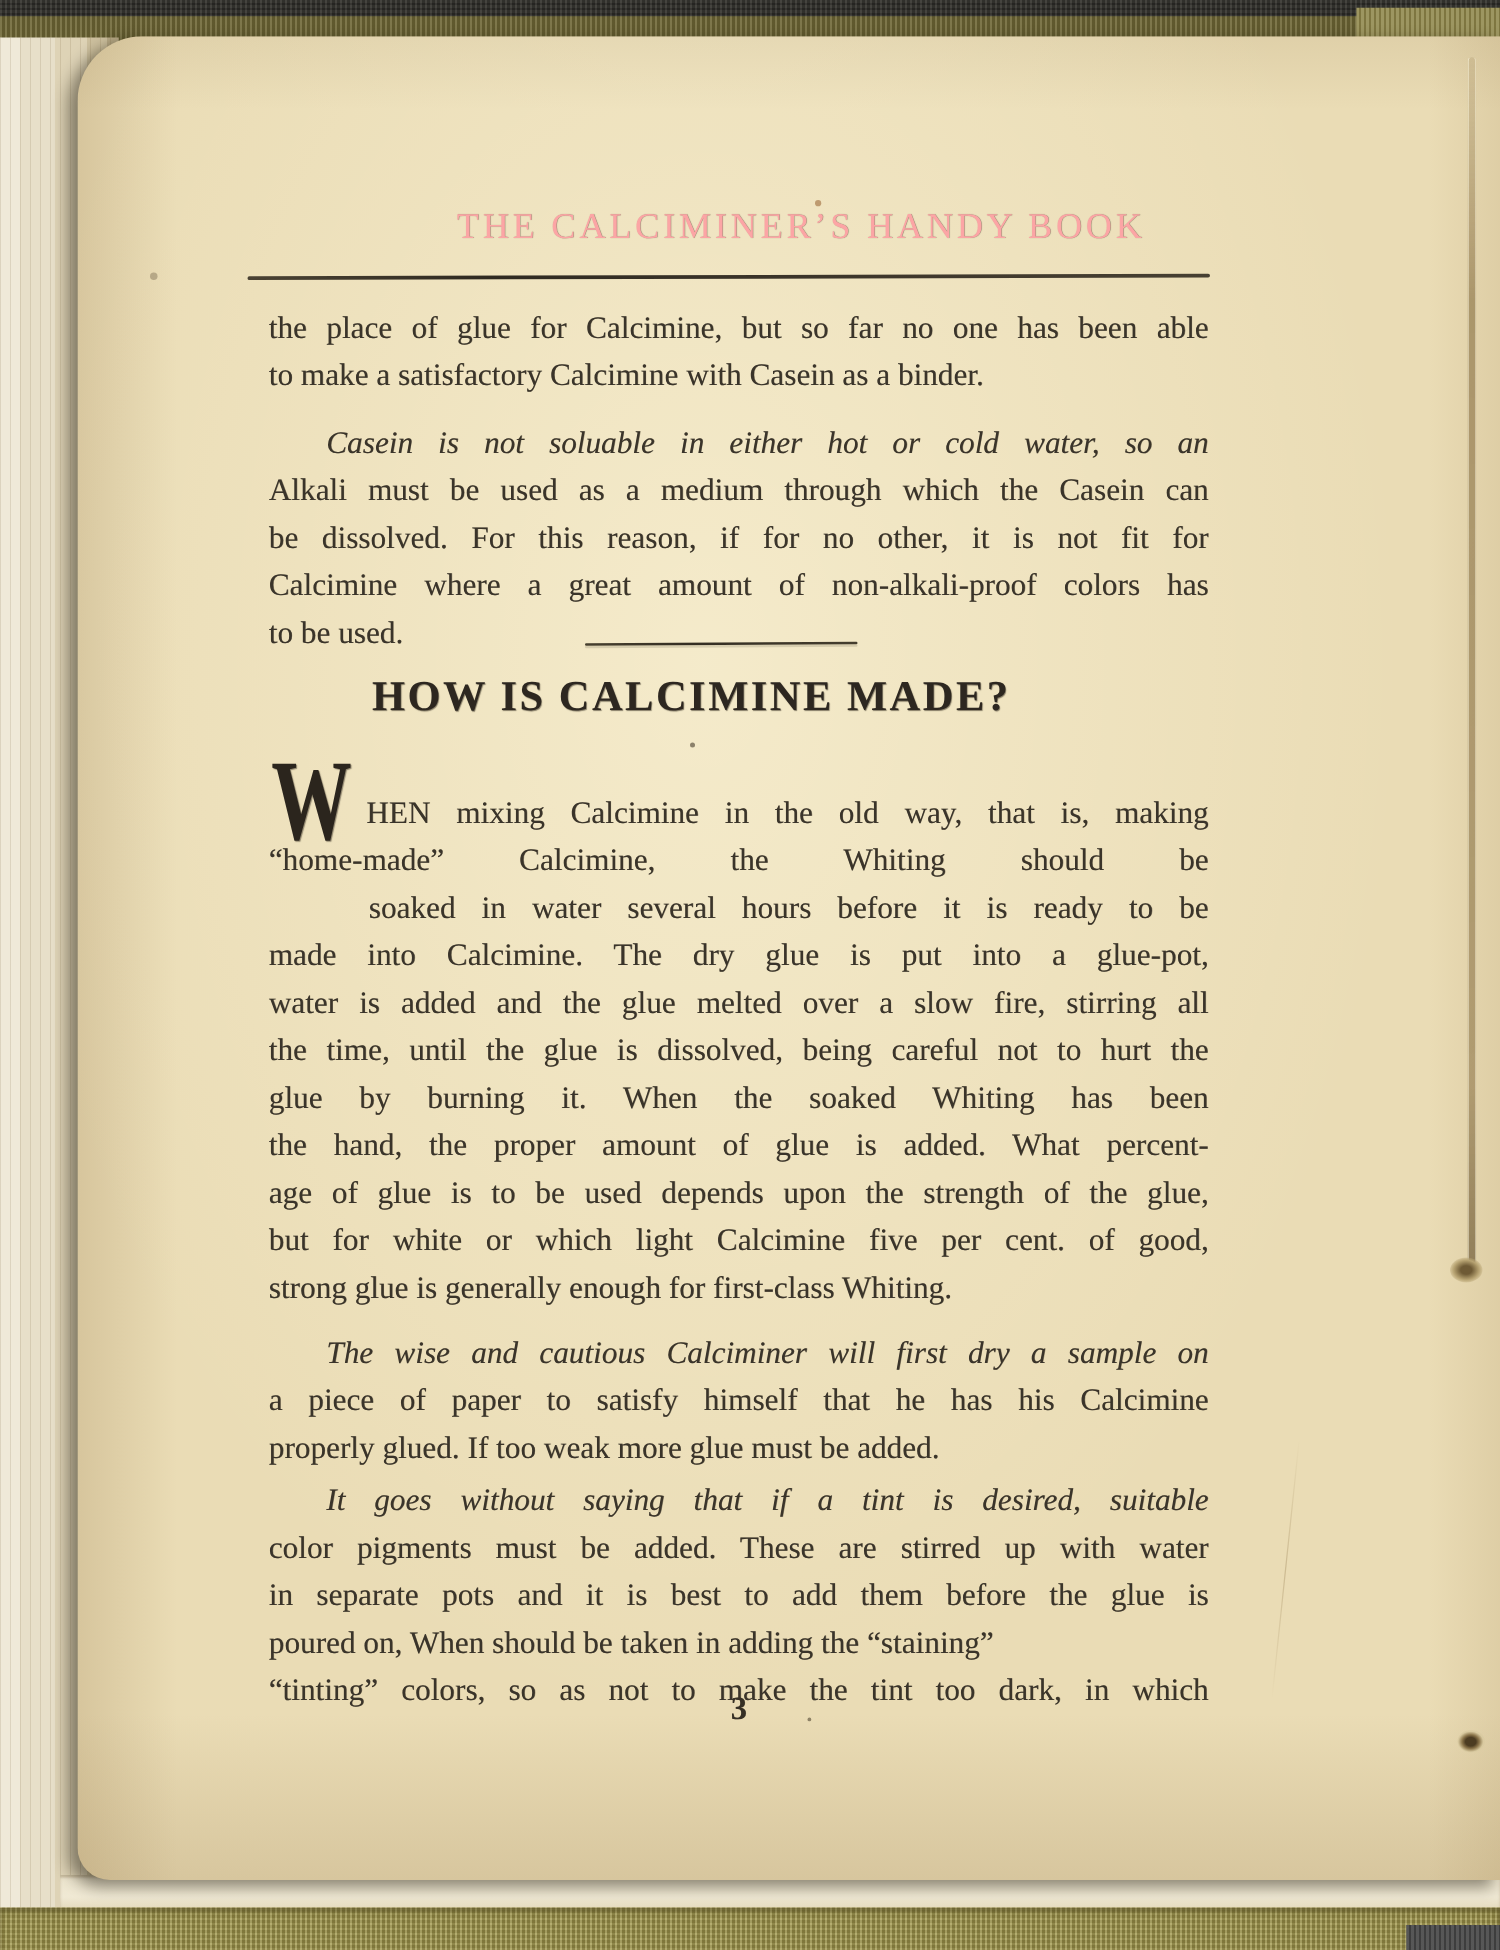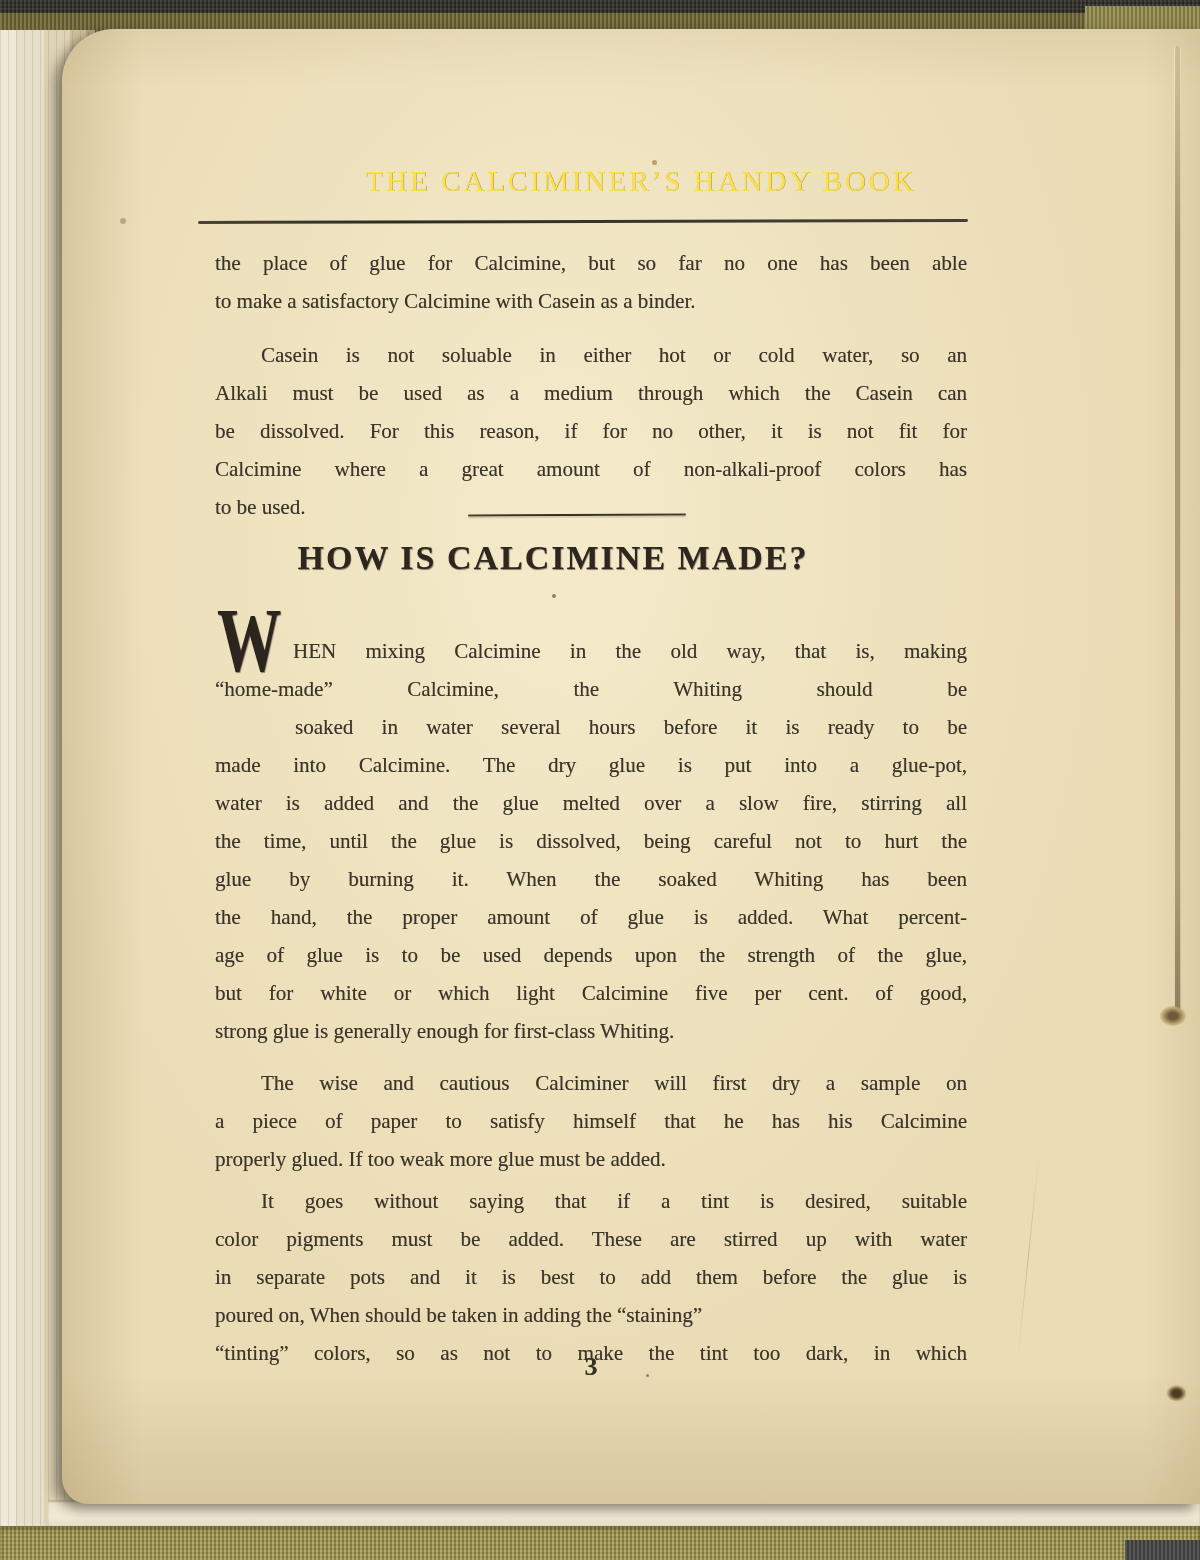--- a/index.html
+++ b/index.html
@@ -97,36 +97,36 @@
   .hairline{
     position:absolute;left:1028px;top:1150px;width:1px;height:210px;
     background:linear-gradient(180deg, rgba(150,125,80,0), rgba(150,125,80,.35), rgba(150,125,80,0));
     transform:rotate(6deg);
   }
   
   .ink{color:#3a342a;text-shadow:.3px .3px .5px rgba(60,50,35,.45);}
   .running-head{
     position:absolute;left:215px;top:165px;width:752px;
     text-align:center;transform:translateX(50px);
-    font-size:29px;letter-spacing:3px;color:#fde047;
+    font-size:29px;letter-spacing:3px;color:#fca5a5;
     text-shadow:.4px .4px .6px rgba(50,42,28,.5);
   }
   .head-rule{
     position:absolute;left:198px;top:220px;width:770px;height:3px;
     background:linear-gradient(90deg,#4a4233,#2f2a21 25%,#3c352a 60%,#474032);
     border-radius:2px;transform:rotate(-.15deg);
   }
   .para{position:absolute;left:215px;width:752px;}
   .line{
-    height:38px;line-height:38px;font-size:21px;
+    height:38px;line-height:38px;font-size:25px;
     text-align:justify;text-align-last:justify;text-justify:inter-word;
     overflow:hidden;
   }
   .line.short{text-align-last:left;}
-  .line.indent{text-indent:46px;}
+  .line.indent{text-indent:46px;font-style:italic;}
   .line.i0{margin-left:78px;margin-top:20px;}
   .line.i1{}
   .line.i2{margin-left:80px;}
   .divider-rule{
     position:absolute;left:468px;top:514px;width:218px;height:2px;
     background:linear-gradient(90deg,#47402f,#332d22 40%,#453e2e);
     border-radius:2px;transform:rotate(-.3deg);
     box-shadow:0 2px 0 rgba(60,52,36,.15);
   }
   .section-heading{

